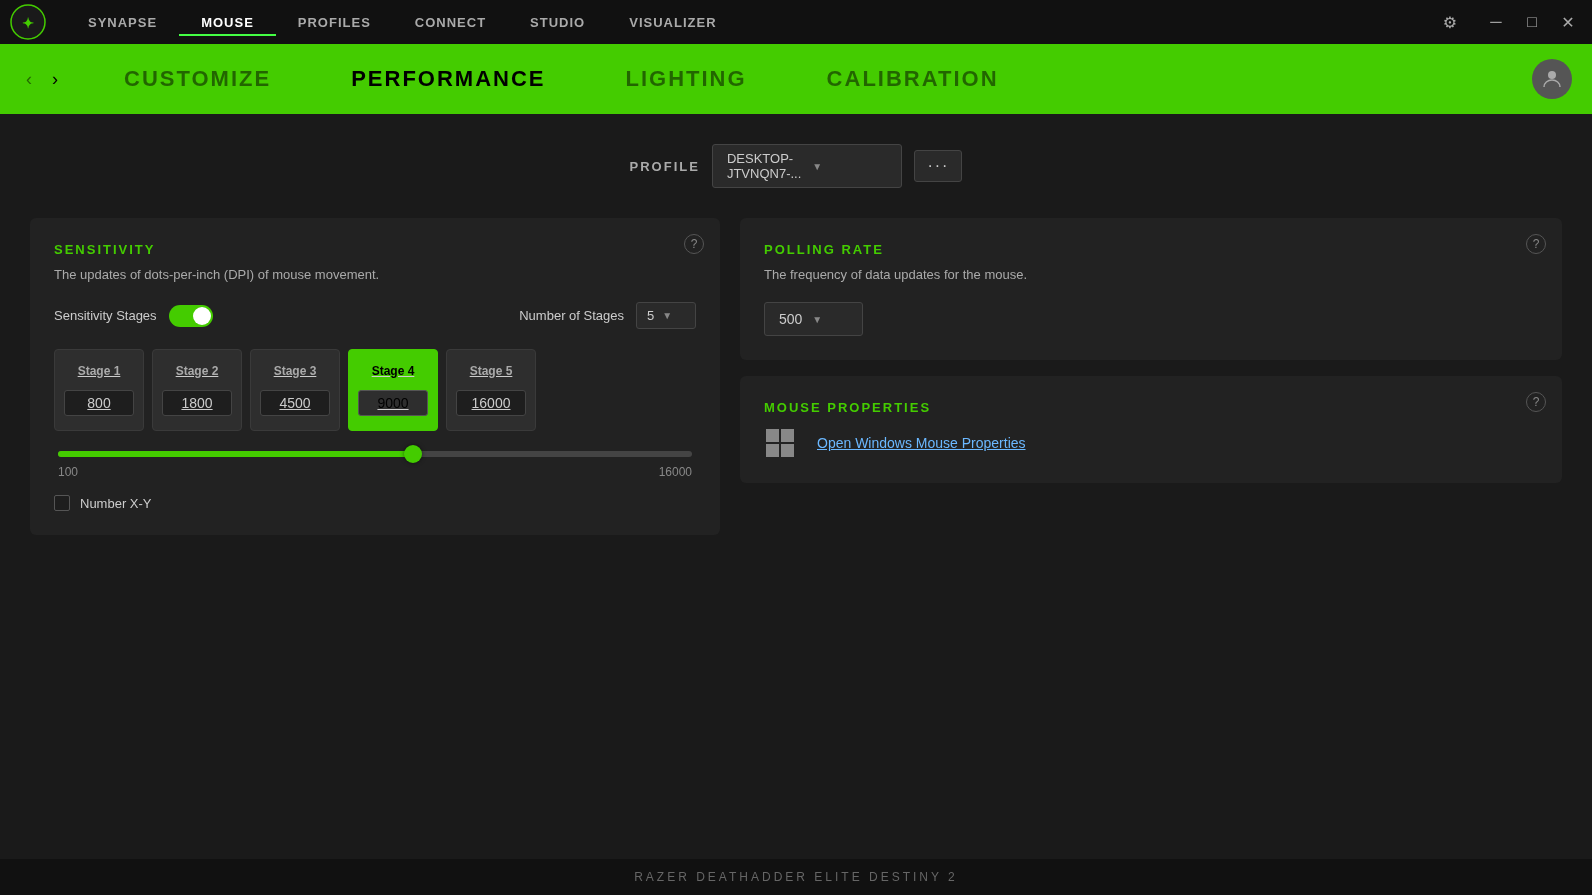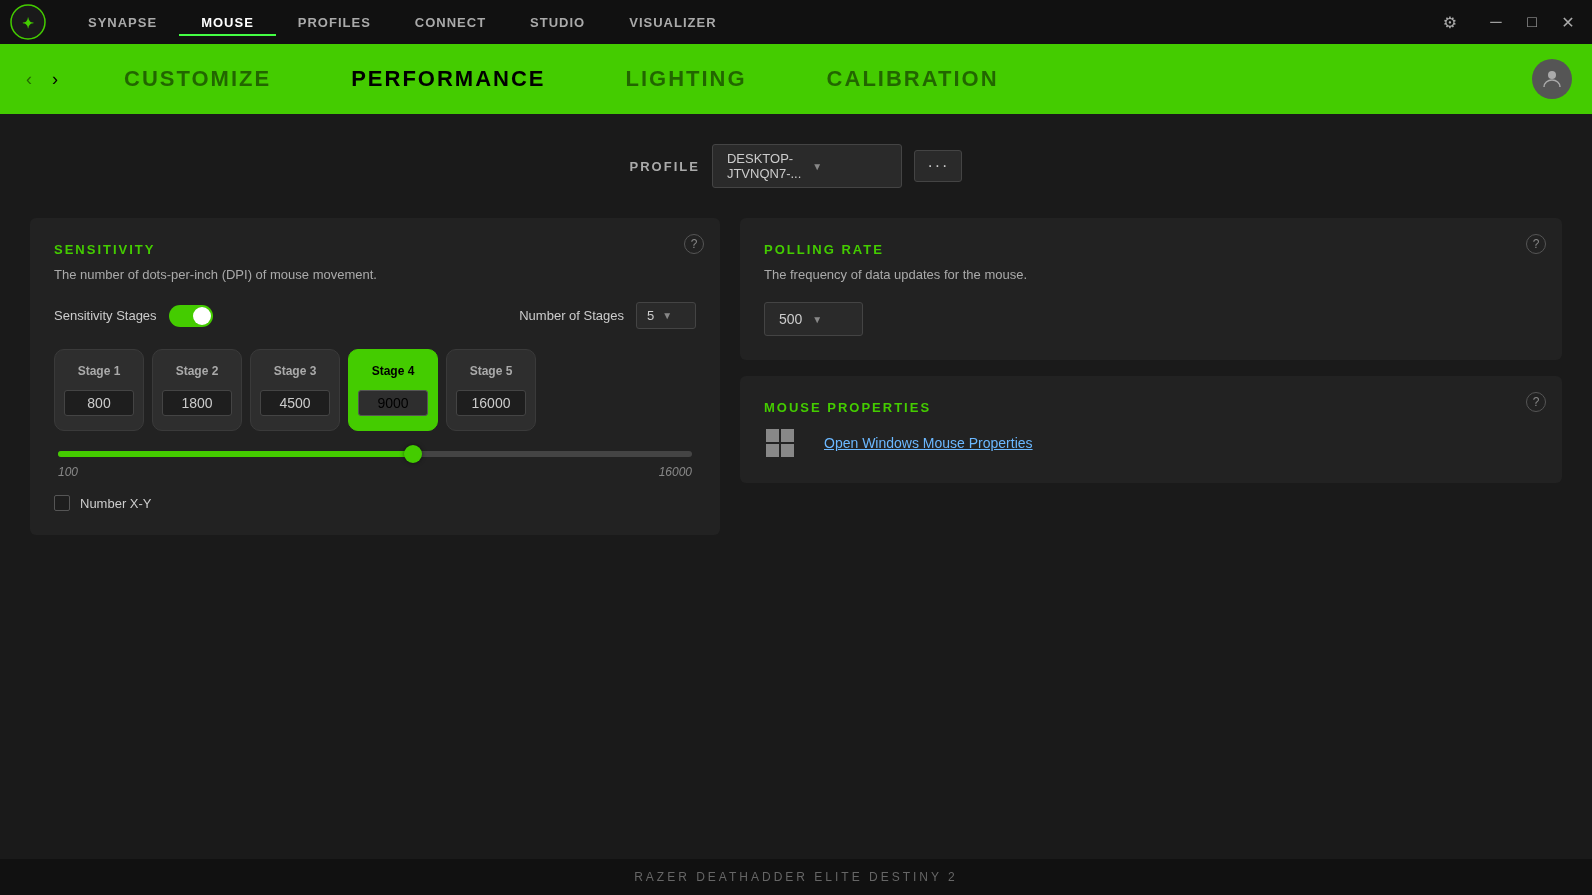--- a/index.html
+++ b/index.html
@@ -292,27 +292,28 @@
     
     .stage-container {
       display: flex;
       flex-direction: column;
       align-items: center;
       gap: 0;
     }
     .stage-body {
       background: #2e2e2e;
       border: 1px solid #3a3a3a;
-      border-radius: 10px;
+      border-radius: 4px;
       width: 90px;
       display: flex;
       flex-direction: column;
       align-items: center;
       padding: 14px 8px;
       gap: 8px;
+      text-decoration: underline;
     }
     .stage-body.active {
       background: #44cc00;
       border-color: #44cc00;
     }
     .stage-body.active .stage-header-inner {
       color: #000;
     }
     .stage-header-inner {
       font-size: 12px;
@@ -333,21 +334,20 @@
     .stage-body.active .stage-dpi-input {
       color: #000;
       background: #2e2e2e;
       border-color: #555;
     }
 
     
     .slider-container {
       margin-bottom: 16px;
       padding: 0 4px;
-      font-style: italic;
     }
     .slider-track {
       width: 100%;
       height: 6px;
       background: #444;
       border-radius: 3px;
       position: relative;
       margin-bottom: 8px;
     }
     .slider-fill {
@@ -406,21 +406,21 @@
       gap: 10px;
       cursor: pointer;
       width: 99px;
       margin-top: 14px;
     }
 
     
     .mouse-prop-link {
       display: flex;
       align-items: center;
-      gap: 28px;
+      gap: 21px;
       margin-top: 12px;
       cursor: pointer;
     }
     .windows-icon {
       width: 32px;
       height: 32px;
     }
     .mouse-prop-text {
       color: #6bb8ff;
       font-size: 14px;
@@ -502,21 +502,21 @@
     <span class="dropdown-arrow">▼</span>
   </div>
   <div class="profile-dots">···</div>
 </div>
 
 <div class="main-content">
 
   <div class="panel panel-left">
     <div class="help-icon">?</div>
     <div class="panel-title">SENSITIVITY</div>
-    <div class="panel-desc">The number of dots-per-inch (DPI) of mouse movement.</div>
+    <div class="panel-desc">The updates of dots-per-inch (DPI) of mouse movement.</div>
 
     <div class="stages-row">
       <div class="stages-left">
         <span>Sensitivity Stages</span>
         <div class="toggle"></div>
       </div>
       <div class="stages-right">
         <span>Number of Stages</span>
         <div class="num-stages-dropdown">
           <span>5</span>

